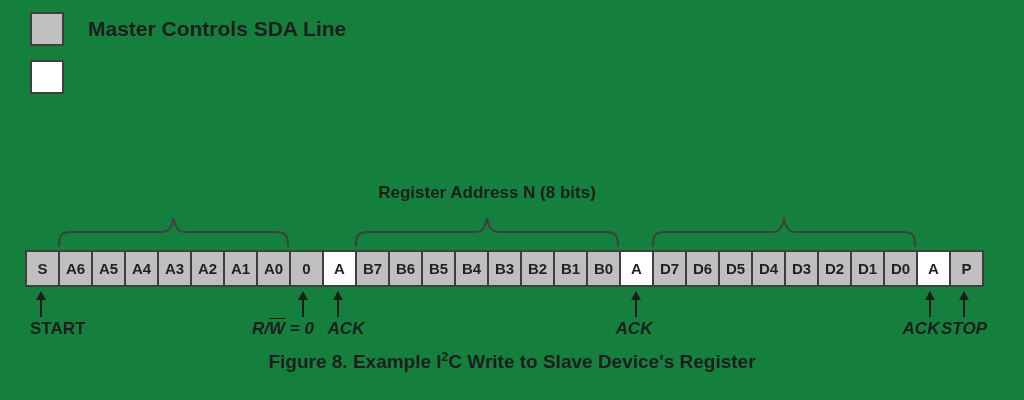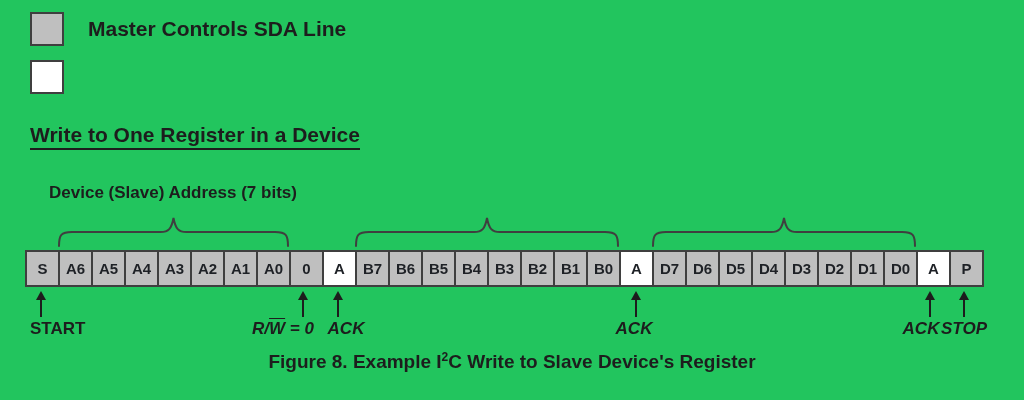--- a/index.html
+++ b/index.html
@@ -1,17 +1,17 @@
 <!DOCTYPE html>
 <html><head>
 <meta charset="utf-8">
 <style>
   html,body{margin:0;padding:0;background:#ffffff;}
   #canvas{
-    position:relative;width:1024px;height:400px;background:#22c55e;overflow:hidden;
+    position:relative;width:1024px;height:400px;background:#15803d;overflow:hidden;
     font-family:"Liberation Sans",sans-serif;color:var(--text,#1d1d1d);
   }
   
   .swatch{position:absolute;left:30px;width:34px;height:34px;border:2px solid var(--border,#3f3f3f);box-sizing:border-box;}
   .swatch.master{background:var(--master,#bfbfbf);}
   .swatch.slave{background:var(--slave,#ffffff);}
   .legend-label{position:absolute;left:88px;font-size:21px;font-weight:600;white-space:nowrap;}
   
   .heading{position:absolute;left:30px;top:123px;font-size:21px;font-weight:700;white-space:nowrap;
            border-bottom:2px solid #1d1d1d;padding-bottom:1px;}
@@ -44,23 +44,22 @@
 </style>
 </head>
 <body>
 
 <div id="canvas" style="--master: #bfbfbf; --slave: #ffffff; --border: #3f3f3f; --text: #1d1d1d;">
 
   <div class="swatch master" style="top:12px"></div>
   <div class="legend-label" style="top:17px">Master Controls SDA Line</div>
   <div class="swatch slave" style="top:60px"></div>
 
-  <div class="heading">Write to One Register in a Device</div>
 
-  <div class="group-label" style="left:173px">Device (Slave) Address (7 bits)</div>
+  <div class="group-label" style="left:487px">Register Address N (8 bits)</div>
 
   <svg class="brace" style="left:58px" width="231" height="36">
     <path d="M 1,33 C 1,22 3,19 14,19 L 102.5,19 C 110.5,19 113.5,16 115.5,5 C 117.5,16 120.5,19 128.5,19 L 217,19 C 228,19 230,22 230,33"></path>
   </svg>
   <svg class="brace" style="left:355px" width="264" height="36">
     <path d="M 1,33 C 1,22 3,19 14,19 L 119,19 C 127,19 130,16 132,5 C 134,16 137,19 145,19 L 250,19 C 261,19 263,22 263,33"></path>
   </svg>
   <svg class="brace" style="left:652px" width="264" height="36">
     <path d="M 1,33 C 1,22 3,19 14,19 L 119,19 C 127,19 130,16 132,5 C 134,16 137,19 145,19 L 250,19 C 261,19 263,22 263,33"></path>
   </svg>

